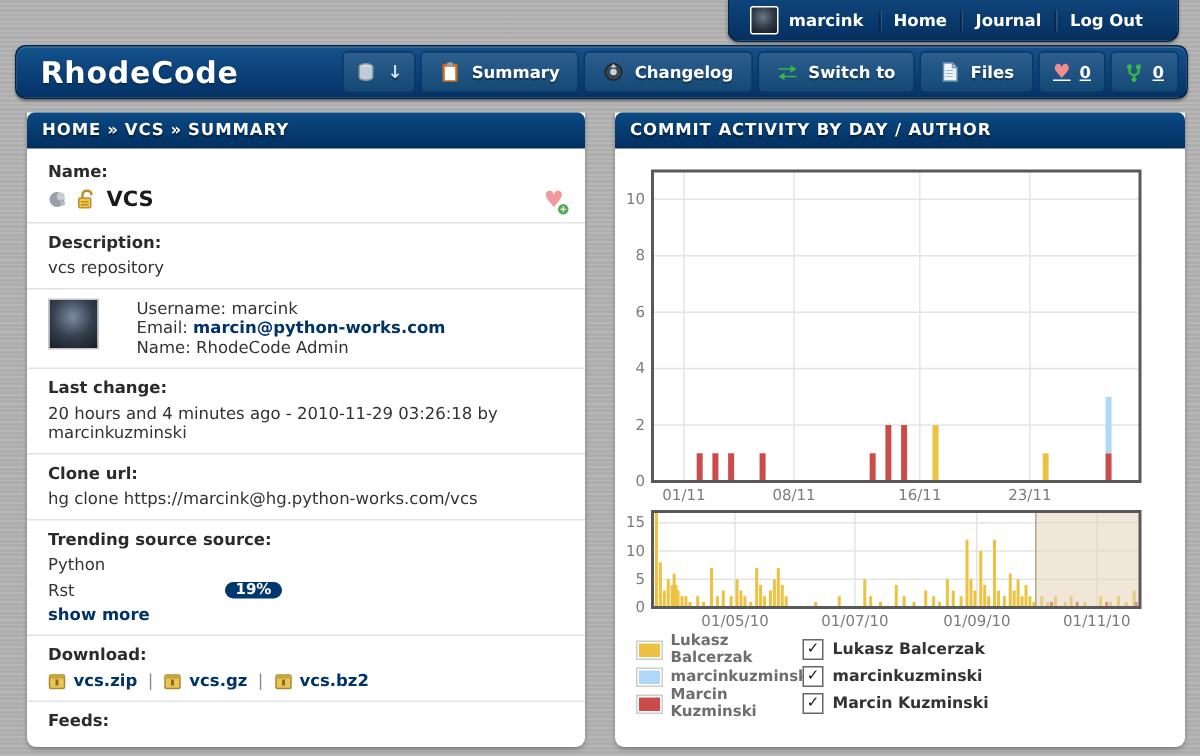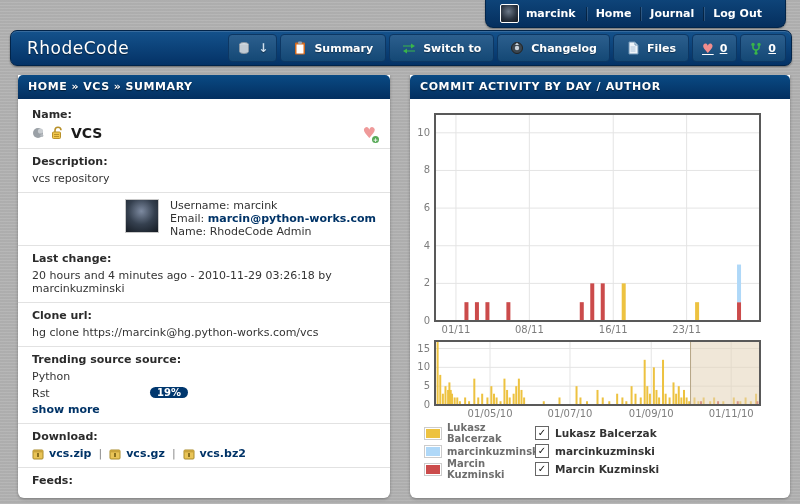--- a/index.html
+++ b/index.html
@@ -13,21 +13,21 @@
     border-radius:0 0 8px 8px;box-shadow:0 1px 2px rgba(0,0,0,.35);}
   .user-bar .avatar{width:17px;height:17px;border:1px solid #fff;border-radius:2px;
     background:radial-gradient(circle at 45% 38%,#6b7787 0%,#2c3542 55%,#11161d 100%);}
   .user-bar a{color:#fff;font-weight:bold;font-size:11px;text-decoration:none;padding:0 9px;white-space:nowrap;}
   .user-bar .uname{color:#fff;font-weight:bold;font-size:11px;padding:0 10px 0 7px;}
   .user-bar .sep{width:1px;height:14px;background:rgba(0,0,0,.35);box-shadow:1px 0 0 rgba(255,255,255,.15);}
   
   .navbar{position:absolute;left:10px;top:30px;width:780px;height:34px;display:flex;align-items:center;
     background:linear-gradient(#14528c,#043266);border:1px solid #022449;border-radius:7px;
     box-shadow:0 1px 2px rgba(0,0,0,.4), inset 0 1px 0 rgba(255,255,255,.15);}
-  .brand{color:#fff;font-weight:normal;font-size:17px;letter-spacing:.5px;text-decoration:none;
+  .brand{color:#fff;font-weight:bold;font-size:20px;letter-spacing:.5px;text-decoration:none;
     padding:0 20px 0 16px;text-shadow:0 1px 1px rgba(0,0,0,.5);}
   .nav-right{margin-left:auto;display:flex;align-items:center;height:100%;padding-right:5px;}
   .nav-item{display:flex;align-items:center;gap:7px;height:26px;margin-left:3px;padding:0 12px;
     background:linear-gradient(#2c5f8e,#144875);border:1px solid #0d3763;border-radius:4px;
     color:#fff;font-weight:bold;font-size:11px;text-decoration:none;text-shadow:0 1px 1px rgba(0,0,0,.4);white-space:nowrap;}
   .nav-item.icon-only{padding:0 8px;}
   .counter{display:flex;align-items:center;gap:6px;height:26px;margin-left:3px;padding:0 9px;
     background:linear-gradient(#2c5f8e,#144875);border:1px solid #0d3763;border-radius:4px;
     color:#fff;font-weight:bold;font-size:11px;}
   .heart-glyph{color:#f28d8d;font-size:13px;line-height:1;}
@@ -46,21 +46,21 @@
   
   .section{padding:6px 14px 7px;border-bottom:1px solid #e2e2e2;font-size:11px;color:#333;}
   .section:last-child{border-bottom:none;}
   .lbl{font-weight:bold;color:#2b2b2b;margin-bottom:4px;}
   .name-row{display:flex;align-items:center;gap:5px;}
   .repo-name{font-size:14px;font-weight:bold;color:#1a1a1a;margin-left:2px;}
   .follow{margin-left:auto;position:relative;cursor:pointer;}
   .follow .h{color:#ef9a9a;font-size:15px;line-height:1;}
   .follow .plus{position:absolute;right:-3px;bottom:-2px;width:7px;height:7px;border-radius:50%;
     background:#57a957;color:#fff;font-size:6px;line-height:7px;text-align:center;font-weight:bold;}
-  .contact-row{display:flex;gap:11px;align-items:flex-start;justify-content:flex-end;}
+  .contact-row{display:flex;gap:25px;align-items:flex-start;}
   .contact-avatar{width:32px;height:32px;border:1px solid #c8c8c8;
     background:radial-gradient(circle at 48% 35%,#7d8aa0 0%,#35404f 50%,#141a22 100%);}
   .contact-lines{line-height:13px;}
   a.navy{color:#003367;font-weight:bold;text-decoration:none;}
   .trend-row{display:flex;align-items:center;margin:3px 0;}
   .trend-lang{width:118px;}
   .trend-track{width:214px;height:14px;}
   .trend-fill{height:14px;background:#00376e;border-radius:8px;color:#fff;font-size:10px;
     font-weight:bold;line-height:14px;padding:0 7px;box-sizing:border-box;white-space:nowrap;overflow:hidden;}
   .dl-row,.feed-row{display:flex;align-items:center;gap:5px;}
@@ -111,35 +111,35 @@
               <rect x="2" y="1.5" width="10" height="12" rx="1" fill="#d2691e"></rect>
               <rect x="3.5" y="3.5" width="7" height="9" fill="#fff"></rect>
               <rect x="5" y="0.5" width="4" height="2.5" rx="1" fill="#9aa4ae"></rect>
             </svg>
         </span>
         <span>Summary</span>
       </a>
       <a href="#" class="nav-item">
         <span class="nav-icon">
           <svg viewBox="0 0 14 14">
-              <path d="M1 4.5h8V2.5L13 5 9 7.5v-2H1z" fill="#39b54a"></path>
-              <path d="M13 9.5H5V7.5L1 10l4 2.5v-2h8z" fill="#39b54a"></path>
-            </svg>
-        </span>
-        <span>Switch to</span>
-      </a>
-      <a href="#" class="nav-item">
-        <span class="nav-icon">
-          <svg viewBox="0 0 14 14">
               <circle cx="7" cy="7" r="5.5" fill="#3b4650" stroke="#222"></circle>
               <circle cx="7" cy="7" r="2.2" fill="#c9d2da"></circle>
               <path d="M7 1.5 9 4 5 4z" fill="#c9d2da"></path>
             </svg>
         </span>
         <span>Changelog</span>
+      </a>
+      <a href="#" class="nav-item">
+        <span class="nav-icon">
+          <svg viewBox="0 0 14 14">
+              <path d="M1 4.5h8V2.5L13 5 9 7.5v-2H1z" fill="#39b54a"></path>
+              <path d="M13 9.5H5V7.5L1 10l4 2.5v-2h8z" fill="#39b54a"></path>
+            </svg>
+        </span>
+        <span>Switch to</span>
       </a>
       <a href="#" class="nav-item">
         <span class="nav-icon">
           <svg viewBox="0 0 14 14">
               <path d="M3 1h6l3 3v9H3z" fill="#eef4fa" stroke="#6f94b5"></path>
               <path d="M9 1v3h3" fill="none" stroke="#6f94b5"></path>
               <path d="M4.5 6h5M4.5 8h5M4.5 10h5" stroke="#9db8d0" stroke-width=".8"></path>
             </svg>
         </span>
         <span>Files</span>

